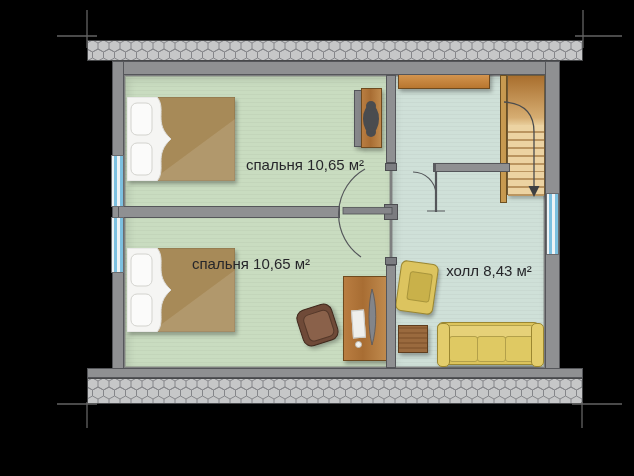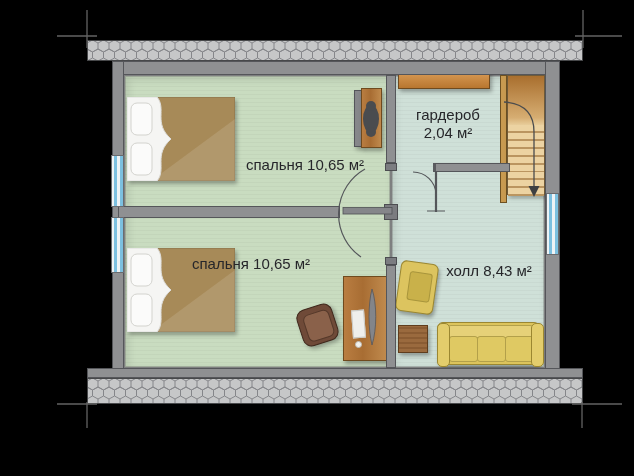--- a/index.html
+++ b/index.html
@@ -175,21 +175,17 @@
       <polygon points="528.5,186 539.5,186 534,197" fill="#3e4042"></polygon>
     </g>
   </svg>
 
   <div class="room-label" style="left:305px;top:165px;">
     <span>спальня 10,65 м²</span>
   </div>
   <div class="room-label" style="left:251px;top:264px;">
     <span>спальня 10,65 м²</span>
   </div>
-  <div class="room-label" style="left:448px;top:124px;">
-    <div>гардероб</div>
-    <div>2,04 м²</div>
-  </div>
   <div class="room-label" style="left:489px;top:271px;text-align:right;">
     <span>холл 8,43 м²</span>
   </div>
 
 </div>
 
 </body></html>

